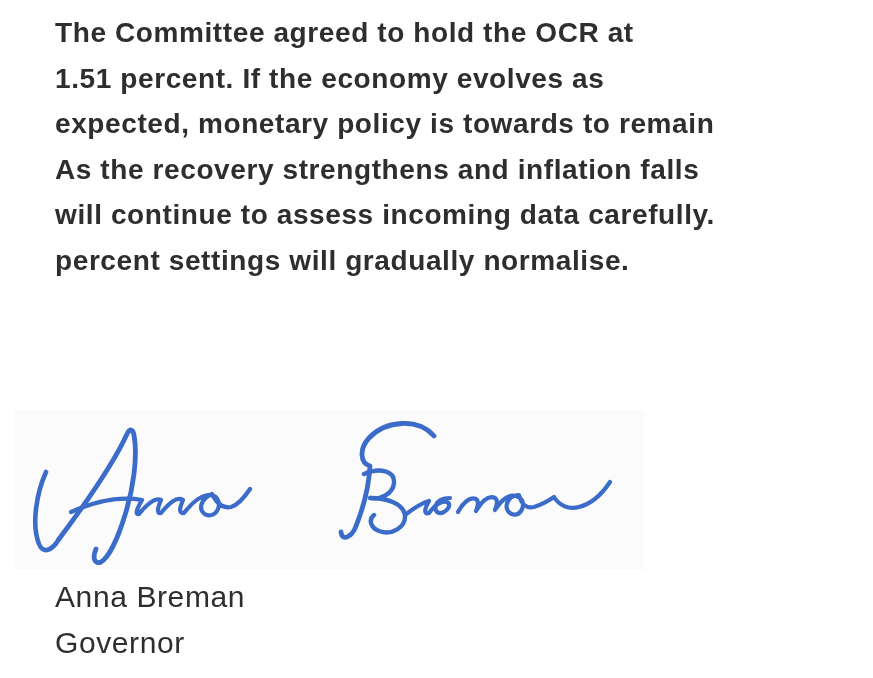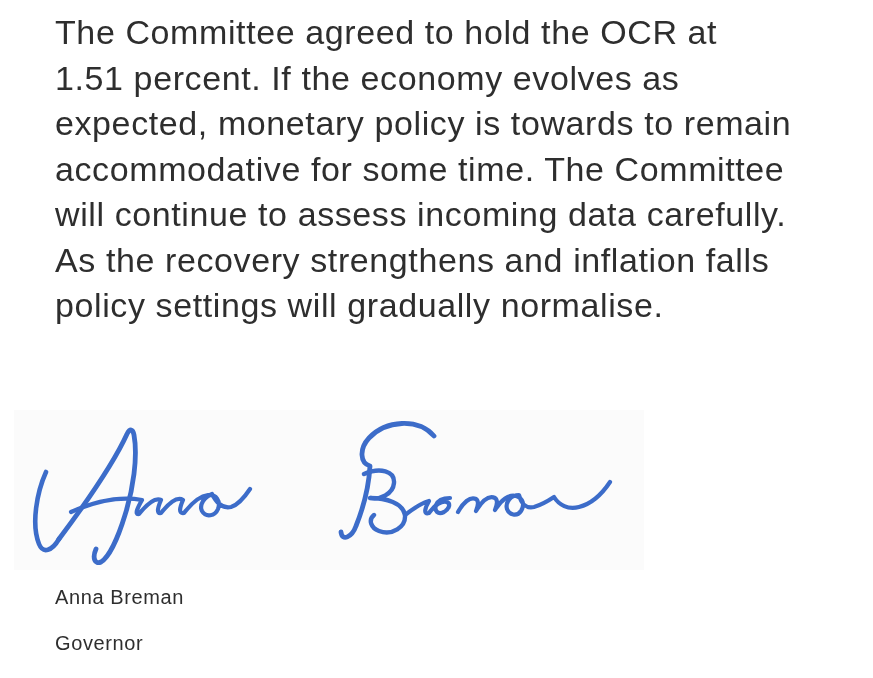--- a/index.html
+++ b/index.html
@@ -15,22 +15,22 @@
     position: relative;
   }
   .page {
     position: absolute;
     inset: 0;
   }
   .statement {
     position: absolute;
     left: 55px;
     top: 10px;
-    font-size: 34px;
-    font-weight: 400;
+    font-size: 28px;
+    font-weight: 700;
     color: #2e2e2e;
     line-height: 45.5px;
     letter-spacing: 0.6px;
     white-space: nowrap;
   }
   .statement .line {
     height: 45.5px;
   }
   .signature-box {
     position: absolute;
@@ -47,41 +47,40 @@
   }
   .signature-box path {
     fill: none;
     stroke-linecap: round;
     stroke-linejoin: round;
   }
   .signatory {
     position: absolute;
     left: 55px;
     top: 574px;
-    font-size: 20px;
+    font-size: 30px;
     font-weight: 300;
     color: #2e2e2e;
     line-height: 46px;
     letter-spacing: 0.6px;
     white-space: nowrap;
   }
 </style>
 </head>
 <body style="background: rgb(255, 255, 255);">
 
 <div class="page">
 
   <div class="statement" style="color: rgb(46, 46, 46);">
     <div class="line">The Committee agreed to hold the OCR at</div>
     <div class="line">1.51 percent. If the economy evolves as</div>
     <div class="line">expected, monetary policy is towards to remain</div>
-    <div class="line">accommodative for some time. The Committee</div>
+    <div class="line">As the recovery strengthens and inflation falls</div>
     <div class="line">will continue to assess incoming data carefully.</div>
-    <div class="line">As the recovery strengthens and inflation falls</div>
-    <div class="line">policy settings will gradually normalise.</div>
+    <div class="line">percent settings will gradually normalise.</div>
   </div>
 
   <div class="signature-box" style="background: rgb(251, 251, 251);">
     <svg viewBox="0 0 630 160" aria-hidden="true">
 
       <path stroke-width="4.6" d="M 32,62 C 23,82 17,114 25,134 C 29,144 38,141 45,129" stroke="#3c6cc9"></path>
       <path stroke-width="4.8" d="M 45,129 C 66,101 98,57 113,24 C 116,18 119,19 120,25 C 124,47 119,80 111,105 C 104,128 95,147 87,152 C 81,155 78,148 82,139" stroke="#3c6cc9"></path>
       <path stroke-width="4.2" d="M 57,102 C 84,90 106,86 128,90 C 124,97 120,105 125,104 C 133,94 141,87 147,90 C 144,97 142,104 147,103 C 155,93 163,86 169,90 C 166,97 164,104 170,103 C 177,94 185,86 194,85 C 202,84 207,91 204,99 C 201,106 192,108 188,101 C 185,95 190,87 198,84 C 202,92 208,99 217,97 C 224,95 230,88 236,79" stroke="#3c6cc9"></path>
 
       <path stroke-width="4.8" d="M 420,26 C 404,8 372,10 355,28 C 345,39 346,53 356,56 C 355,74 350,96 342,116 C 338,127 328,132 327,122" stroke="#3c6cc9"></path>

